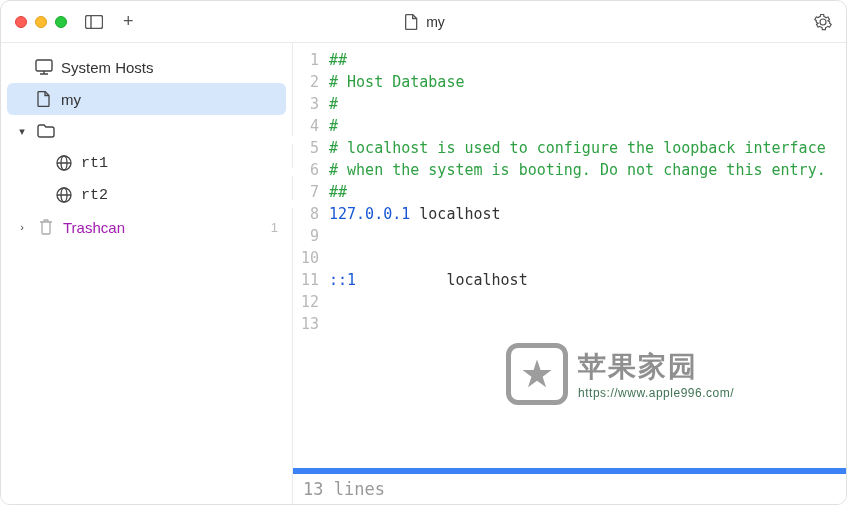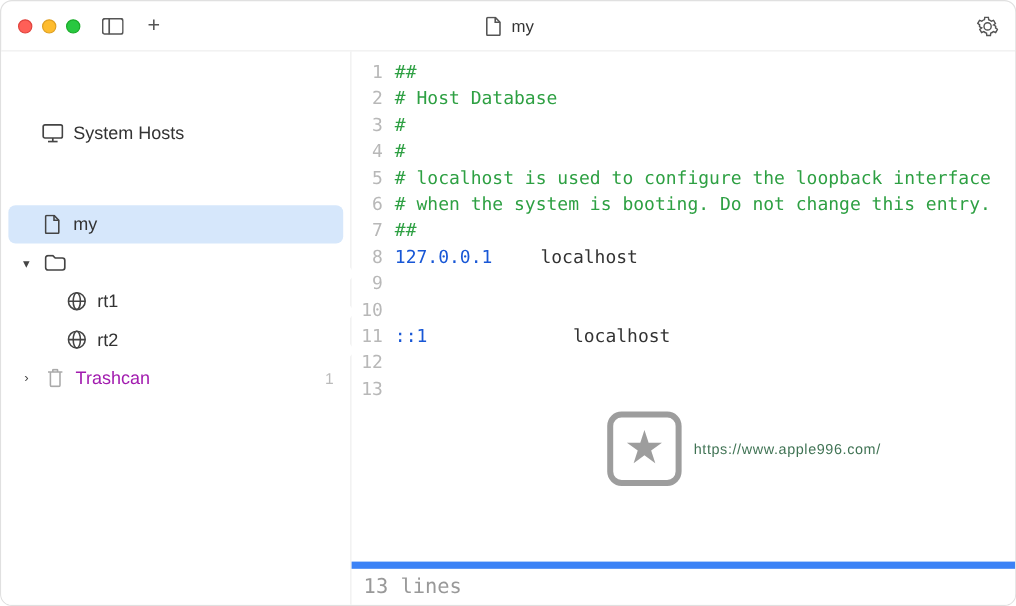--- a/index.html
+++ b/index.html
@@ -42,22 +42,22 @@
   }
   .sb-item {
     display:flex;
     align-items:center;
     height: 32px;
     padding: 0 8px;
     border-radius: 6px;
     gap: 8px;
     color:#333;
   }
-  .sb-item.indent1 { padding-left: 28px; margin-top: 44px; }
-  .sb-item.indent2 { padding-left: 48px; }
+  .sb-item.indent1 { padding-left: 28px; }
+  .sb-item.indent2 { padding-left: 48px; font-family: Liberation Mono, monospace; }
   .sb-item.active { background:#d6e7fb; }
   .sb-chevron { width:14px; display:flex; justify-content:center; color:#444; font-size:11px; }
   .sb-icon { width:18px; height:18px; display:flex; align-items:center; justify-content:center; color:#444; }
   .sb-label { flex:1; font-size:15px; }
   .sb-label.muted { color:#a21caf; }
   .sb-count { color:#bbb; font-size:13px; margin-left:4px; }
   .sb-toggle { margin-left:auto; }
   .toggle {
     width: 32px; height: 18px; border-radius: 10px; position:relative;
     background:#d8d8d8;
@@ -78,21 +78,21 @@
   }
   .gutter {
     width: 34px; text-align:right; color:#b8b8b8; padding-right:8px;
     user-select:none;
   }
   .gutter div { height:22px; }
   .lines { flex:1; padding-left:2px; }
   .lines .row { height:22px; white-space:pre; }
   .c-comment { color:#2ea043; }
   .c-ip { color:#1857d6; font-weight:500;text-align:center; }
-  .c-host { color:#333;margin-left:31px; }
+  .c-host { color:#333; }
   .statusbar {
     height: 36px; border-top:6px solid #3b82f6;
     font-size:17px; color:#999; display:flex; align-items:center;
     padding: 0 10px;
     font-family: "SF Mono", ui-monospace, Menlo, Consolas, monospace;
   }
   .watermark {
     position:absolute; right:112px; top:300px; display:flex; align-items:center; gap:10px;
     opacity:0.82; color:#777;
   }
@@ -245,16 +245,17 @@
     <div class="statusbar">
       <span>13 lines</span>
     </div>
   </div>
 
   <div class="watermark">
     <div class="wm-box">
         <span class="wm-star">★</span>
       </div>
     <div class="wm-txt">
+      <div class="wm-big">苹果家园</div>
       <div class="wm-url">https://www.apple996.com/</div>
     </div>
   </div>
 </div>
 
 </body></html>

